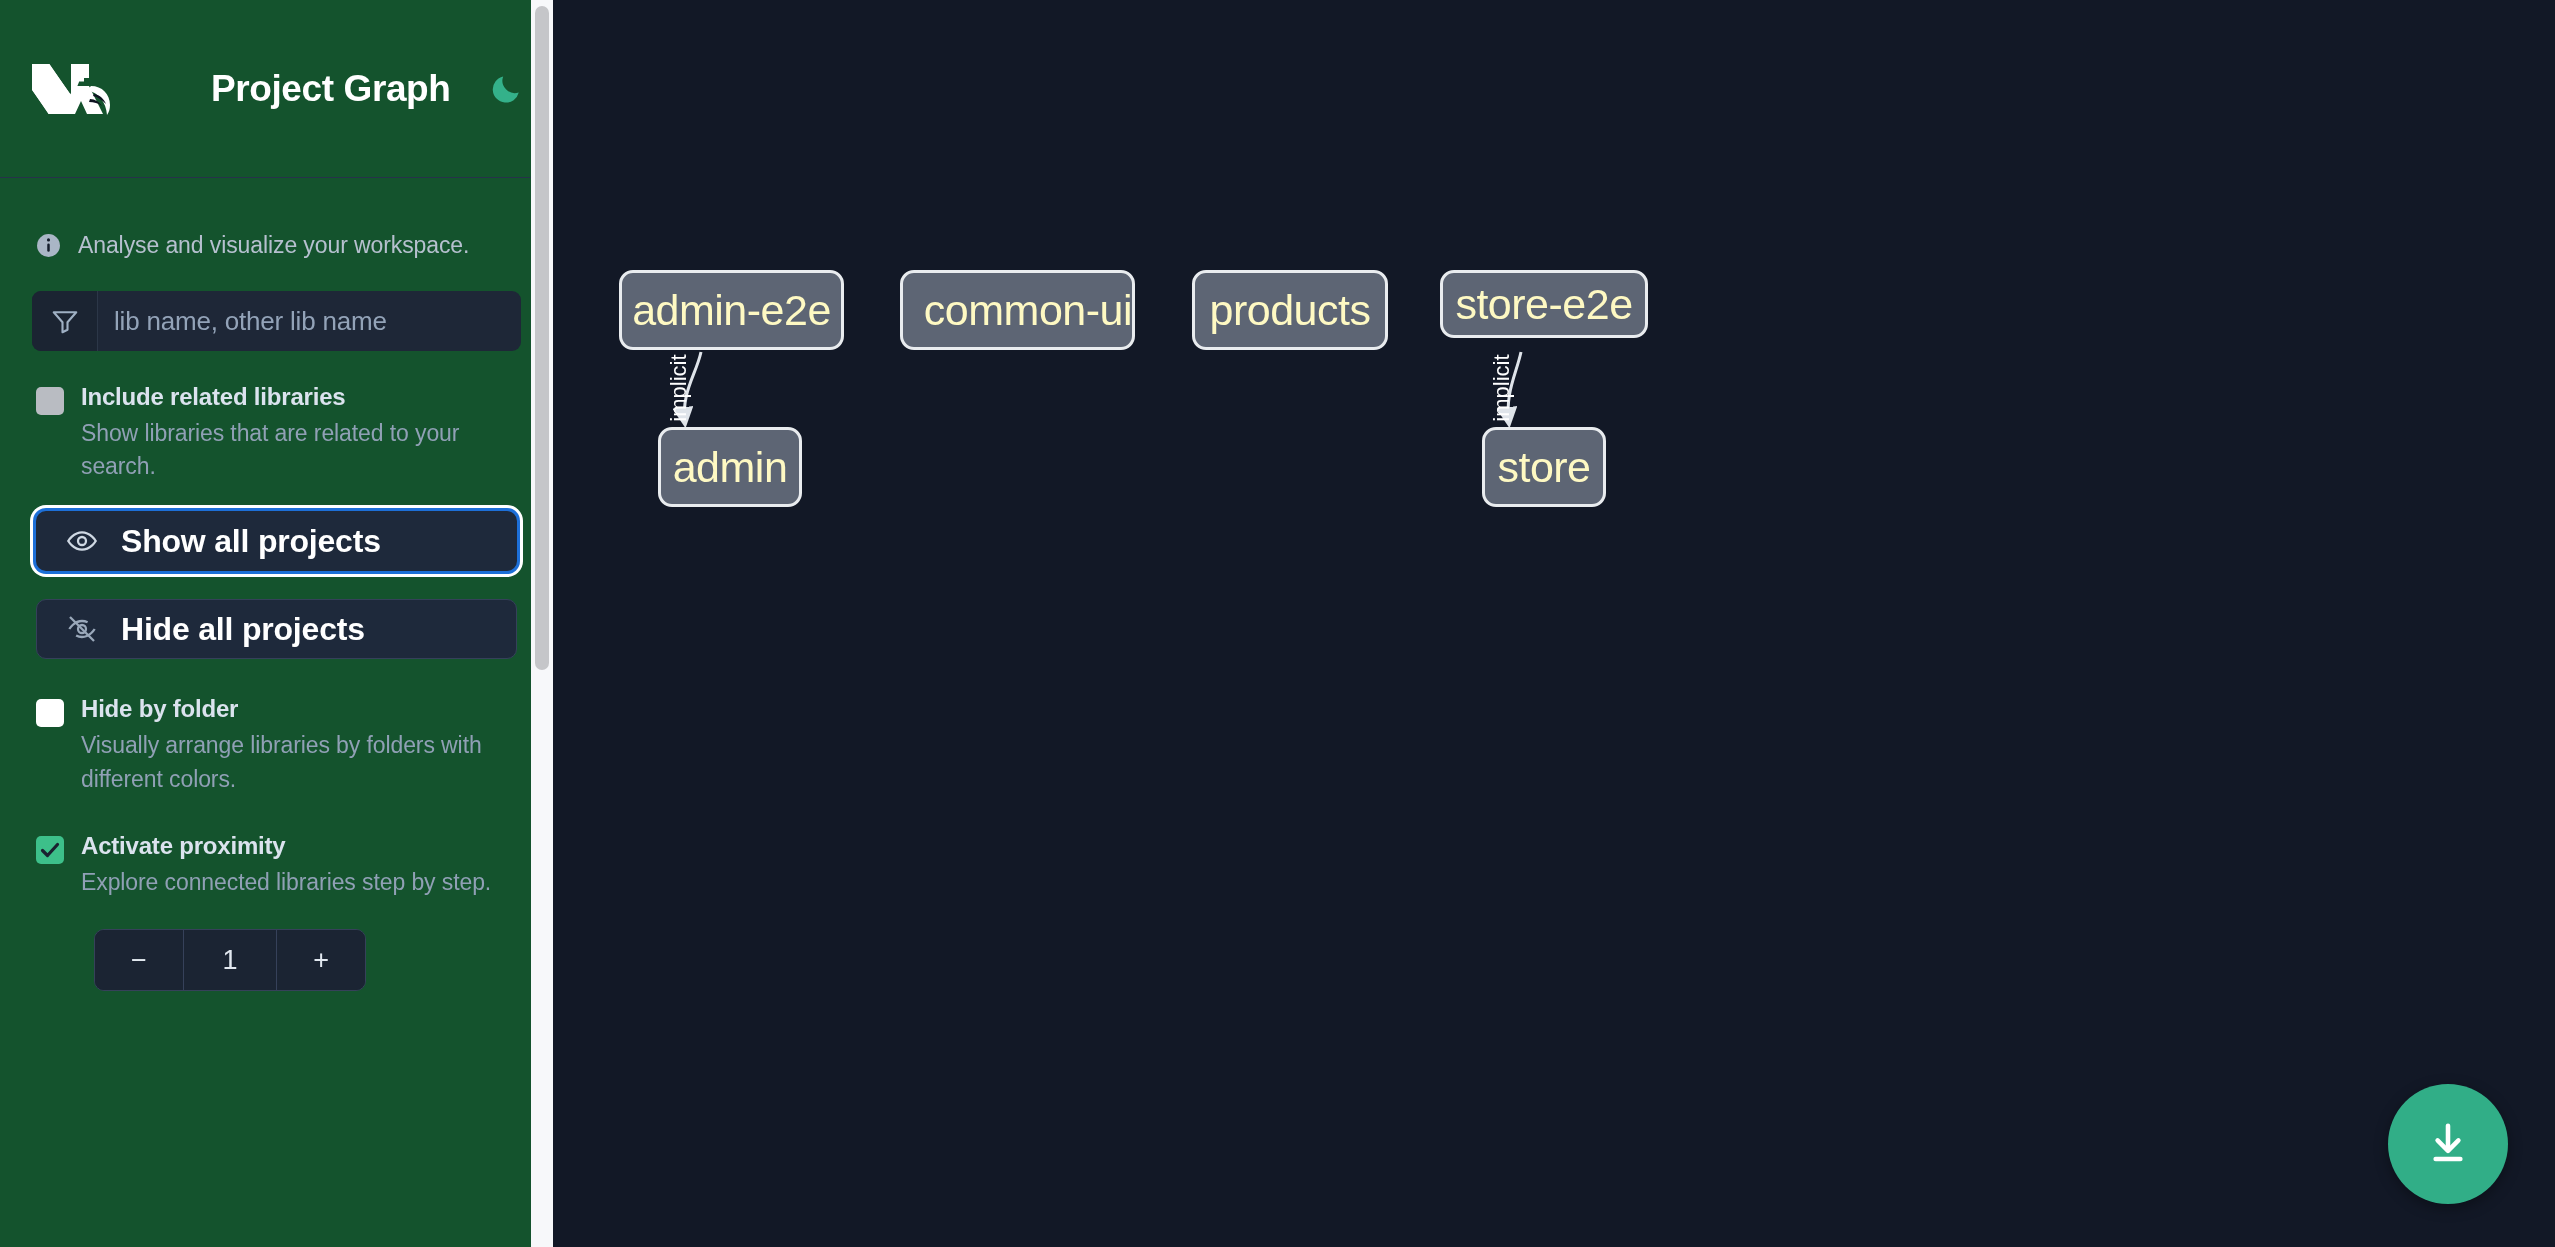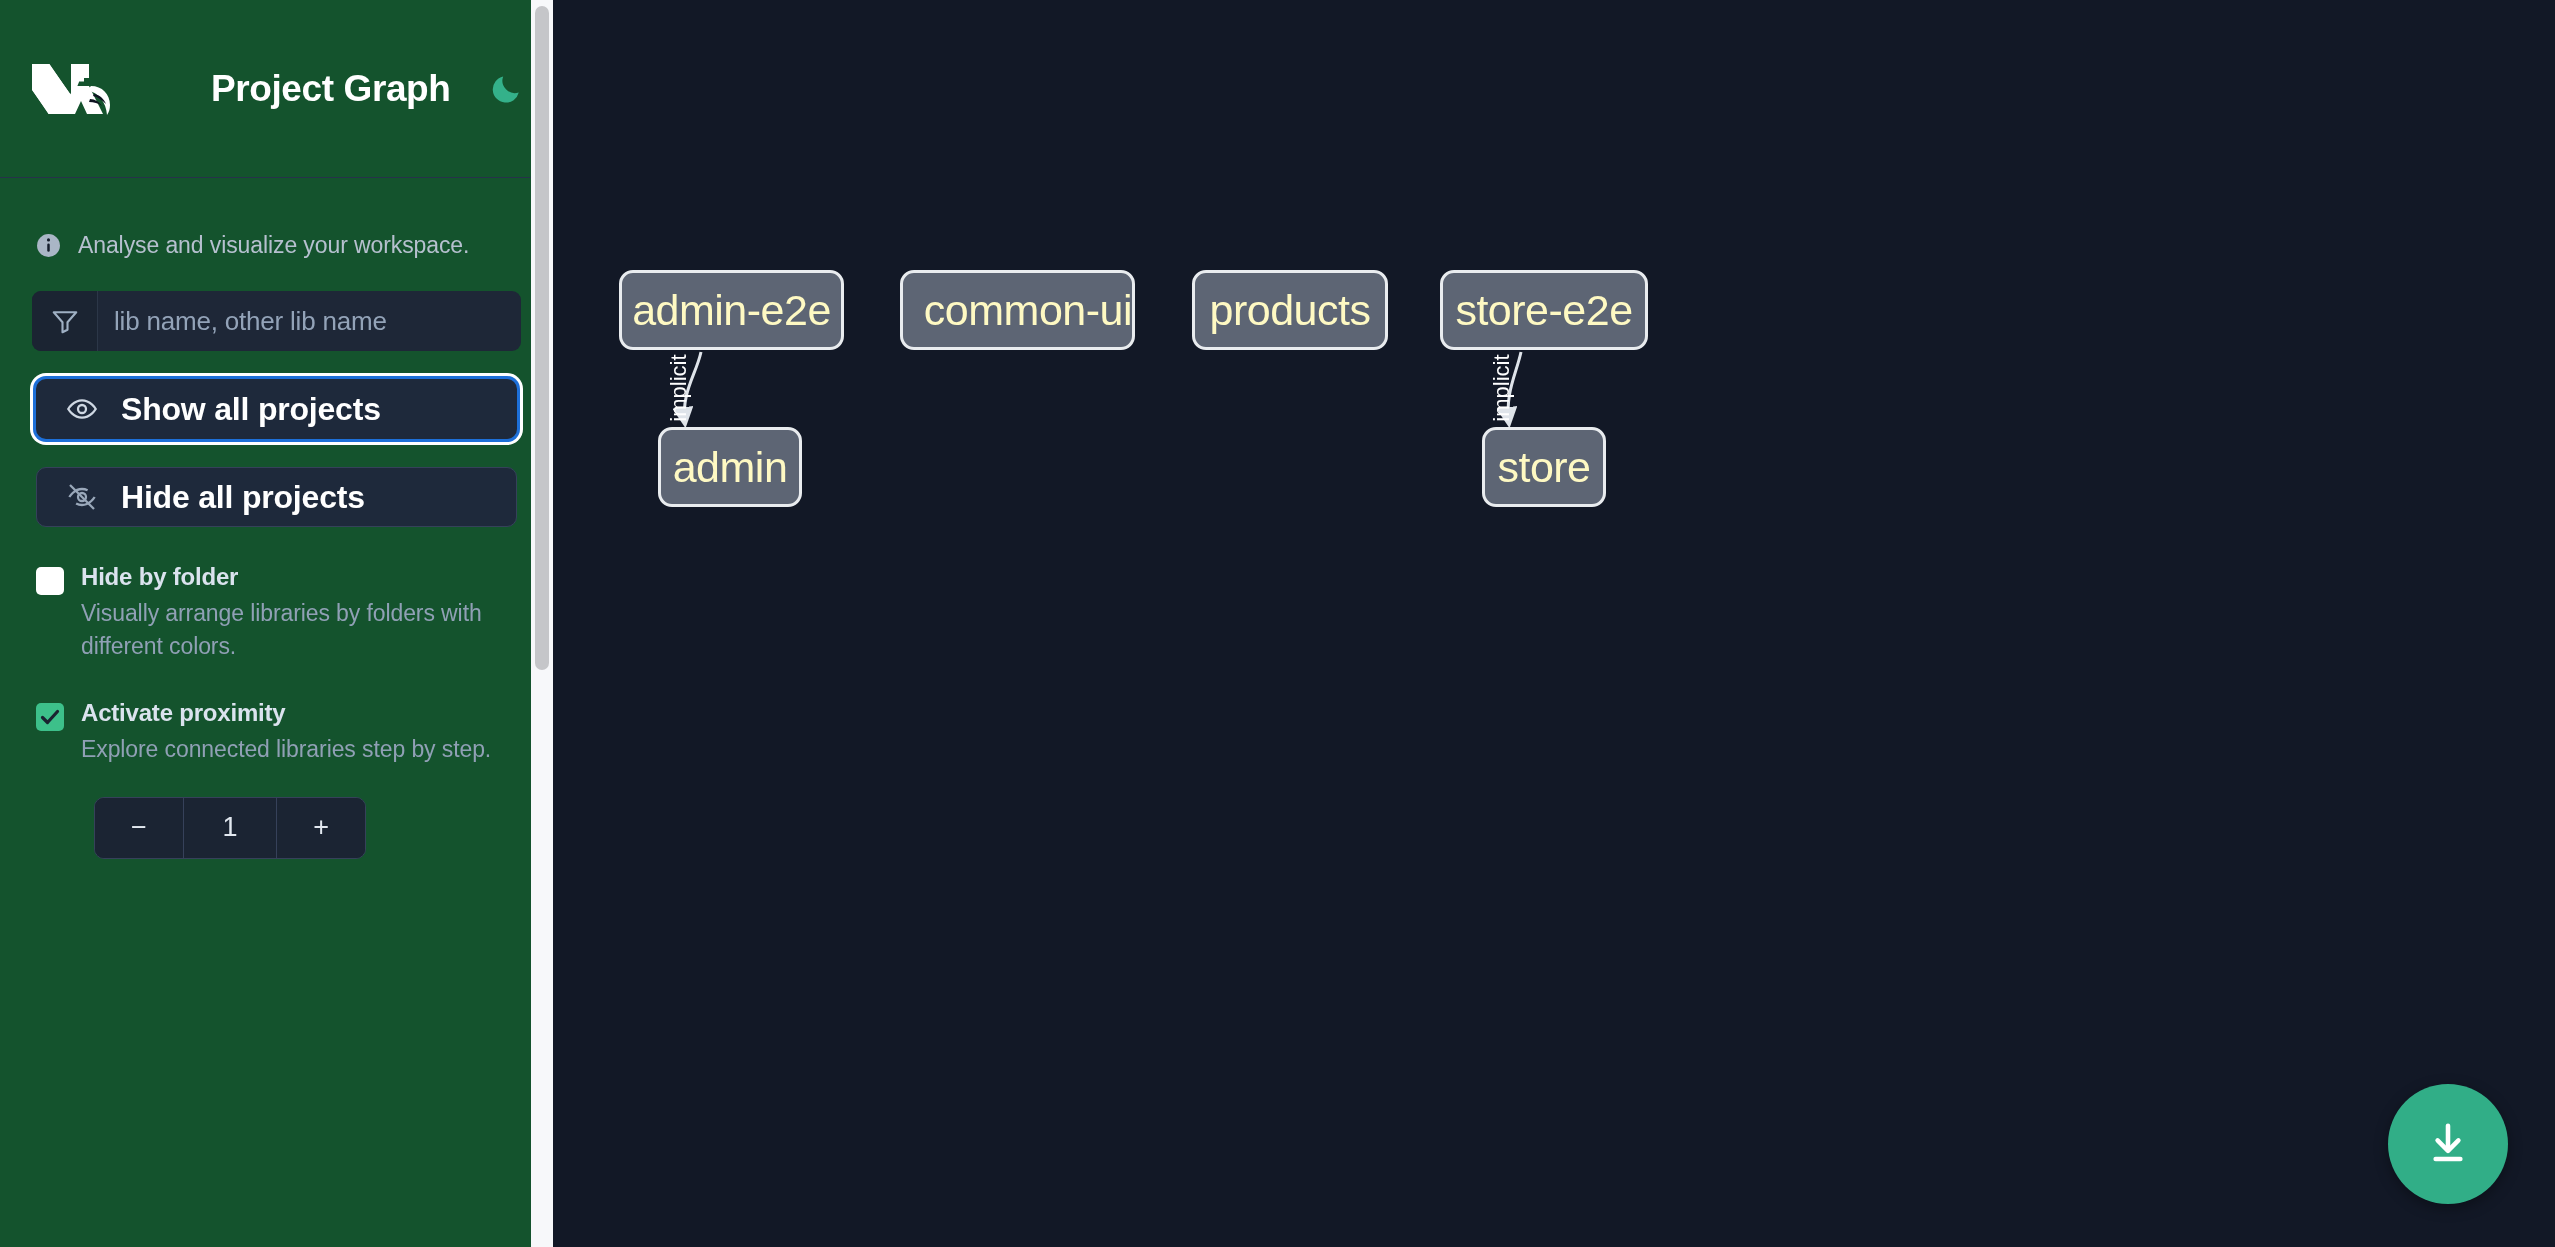--- a/index.html
+++ b/index.html
@@ -270,20 +270,27 @@
       <div class="filter-row">
         <div class="filter-icon-box">
           <svg viewBox="0 0 24 24" width="30" height="30" fill="none" stroke="#9fb0c4" stroke-width="1.7" stroke-linejoin="round">
             <path d="M3 5h18l-7 8v6l-4 2v-8z"></path>
           </svg>
         </div>
         <input class="filter-input" type="text" placeholder="lib name, other lib name" style="">
       </div>
 
       
+      <div class="check-row">
+        <span class="cbox muted"></span>
+        <span class="check-texts">
+          <span class="check-label">Include related libraries</span>
+          <div class="check-desc">Show libraries that are related to your search.</div>
+        </span>
+      </div>
 
       
       <div class="btn-wrap">
         <button class="action-btn focused">
           <span class="btn-icon">
             <svg viewBox="0 0 24 24" width="32" height="32" fill="none" stroke="#cfd8e3" stroke-width="1.7">
               <path d="M1.7 12S5.5 5.5 12 5.5 22.3 12 22.3 12 18.5 18.5 12 18.5 1.7 12 1.7 12z"></path>
               <circle cx="12" cy="12" r="3"></circle>
             </svg>
           </span>
@@ -355,21 +362,21 @@
 
     <div class="node" style="left:66px; top:270px; width:225px; height:80px;">
       <span>admin-e2e</span>
     </div>
     <div class="node" style="left:347px; top:270px; width:235px; height:80px;justify-content:flex-end;">
       <span>common-ui</span>
     </div>
     <div class="node" style="left:639px; top:270px; width:196px; height:80px;">
       <span>products</span>
     </div>
-    <div class="node" style="left:887px; top:270px; width:208px; height:80px;">
+    <div class="node" style="left:887px; top:270px; width:208px; height:68px;">
       <span>store-e2e</span>
     </div>
     <div class="node" style="left:105px; top:427px; width:144px; height:80px;align-items:center;">
       <span>admin</span>
     </div>
     <div class="node" style="left:929px; top:427px; width:124px; height:80px;">
       <span>store</span>
     </div>
 
     <button class="fab">

